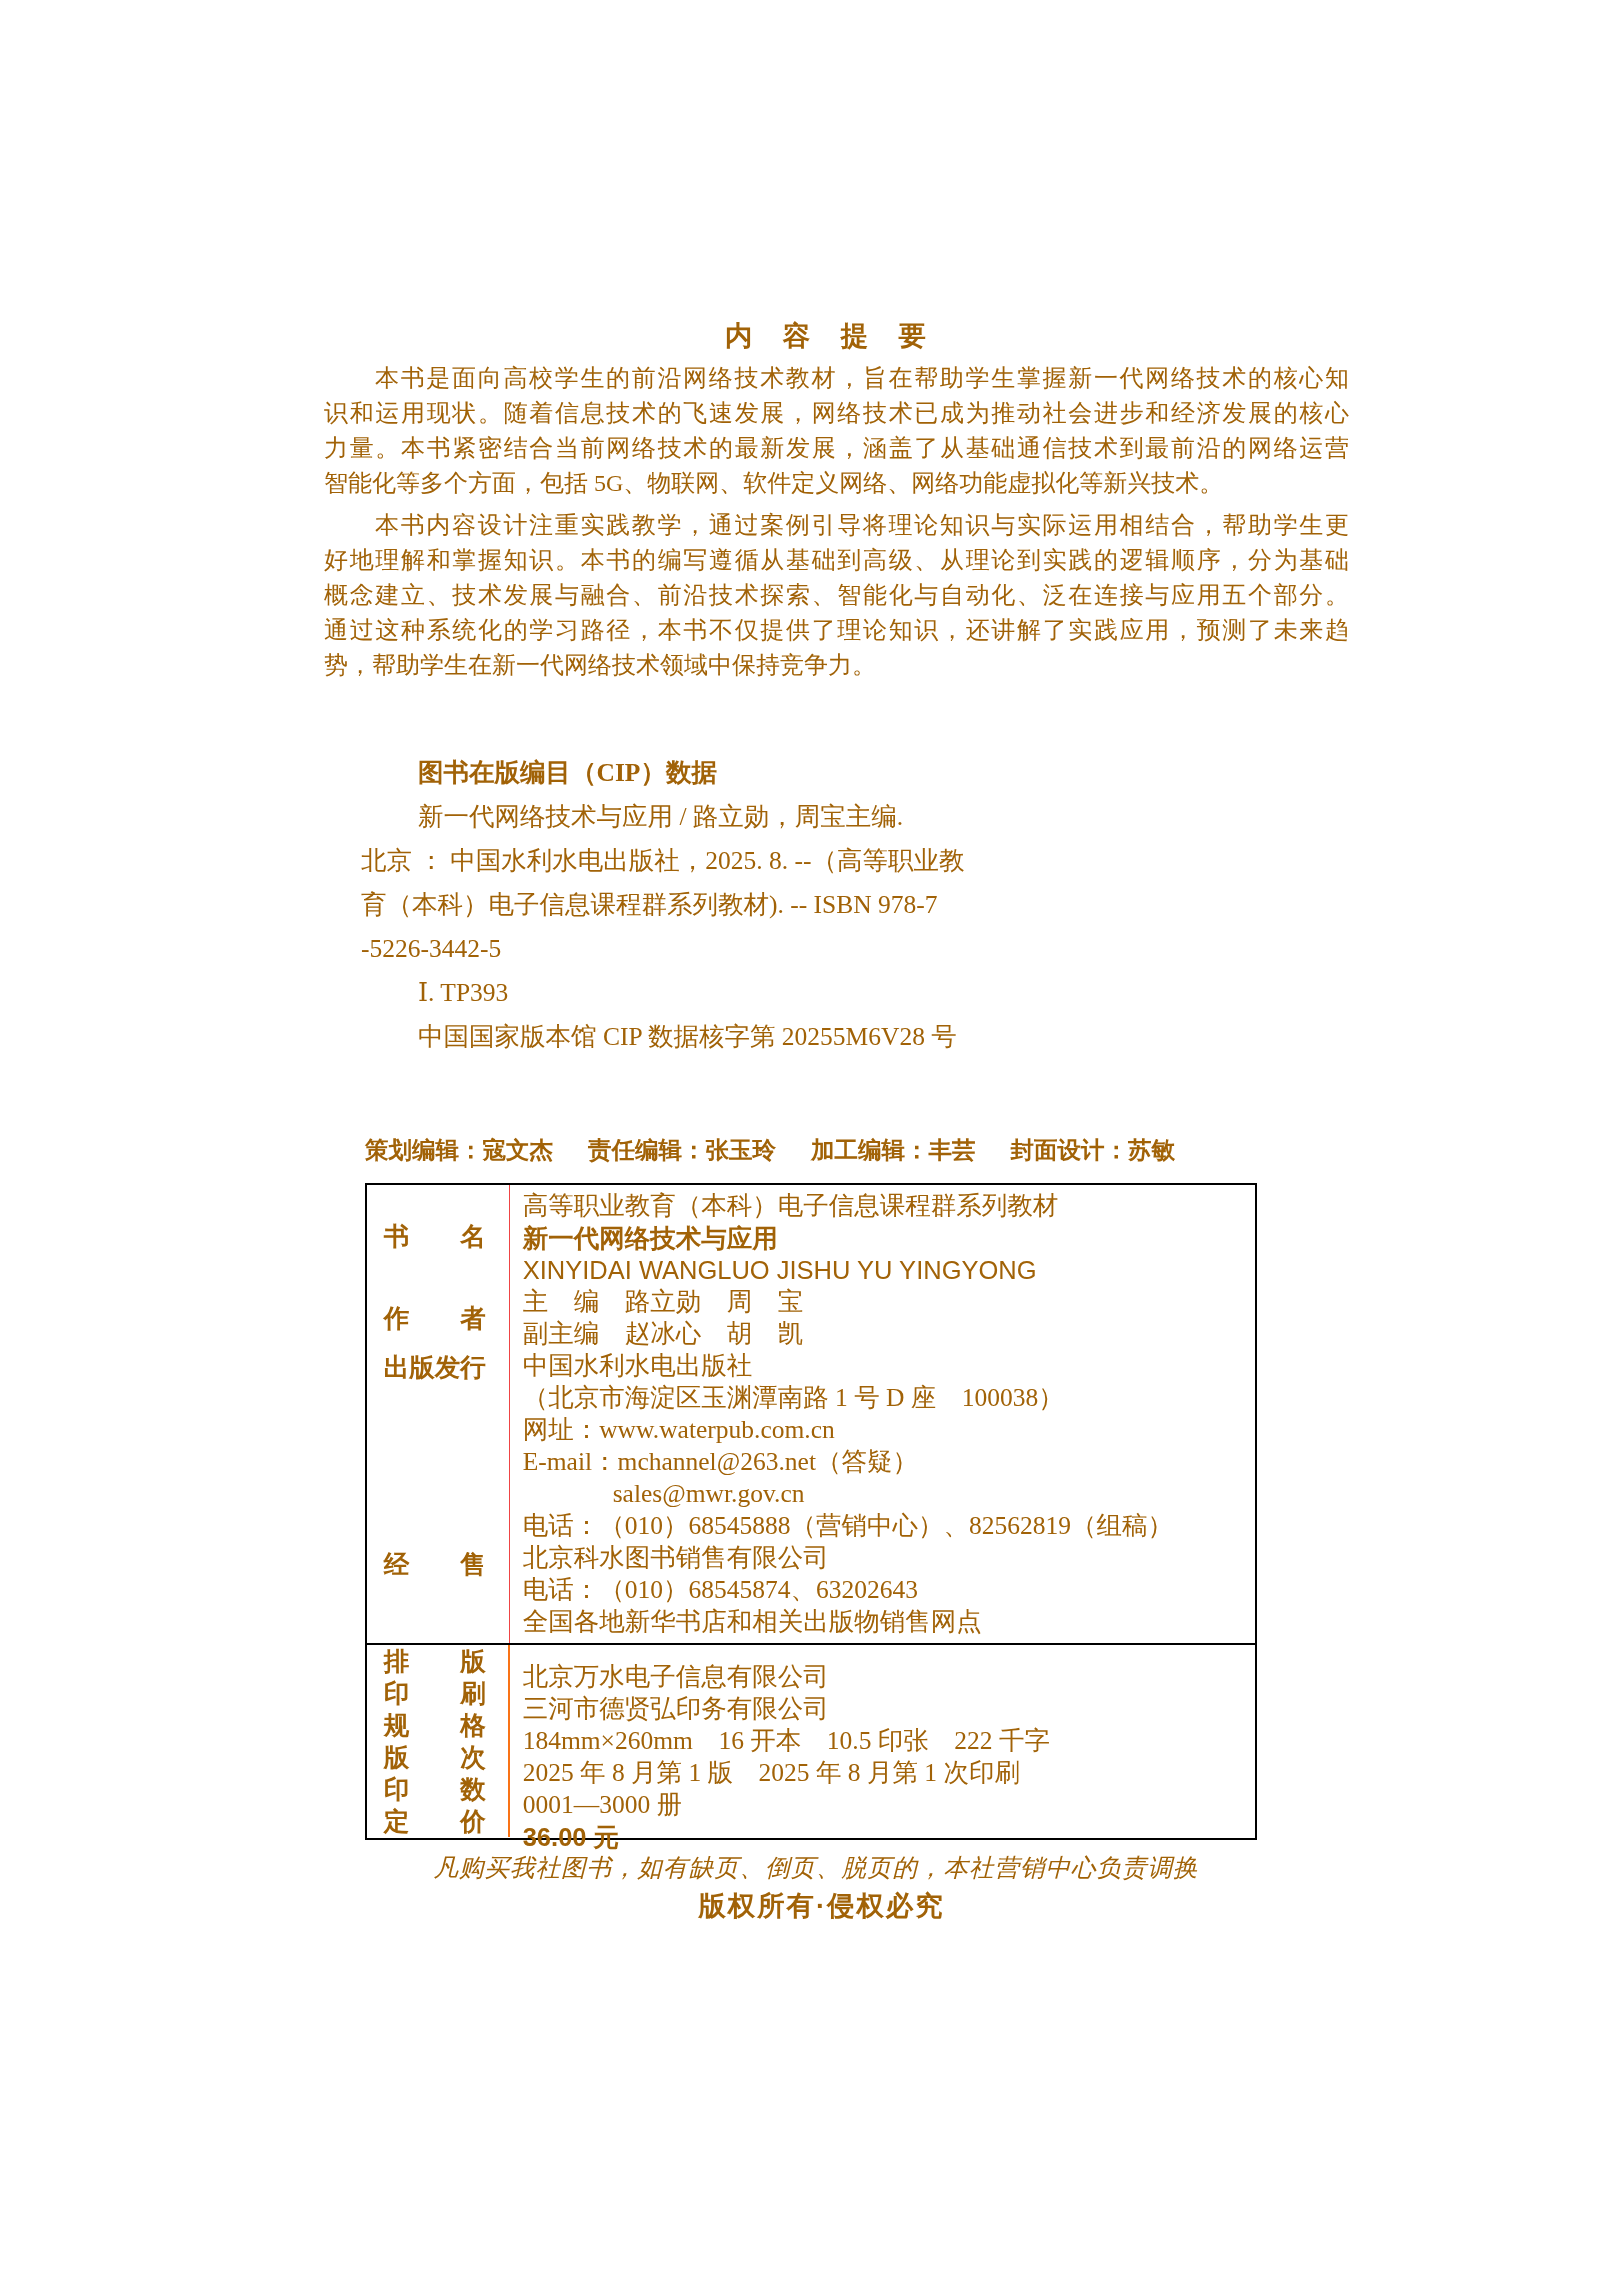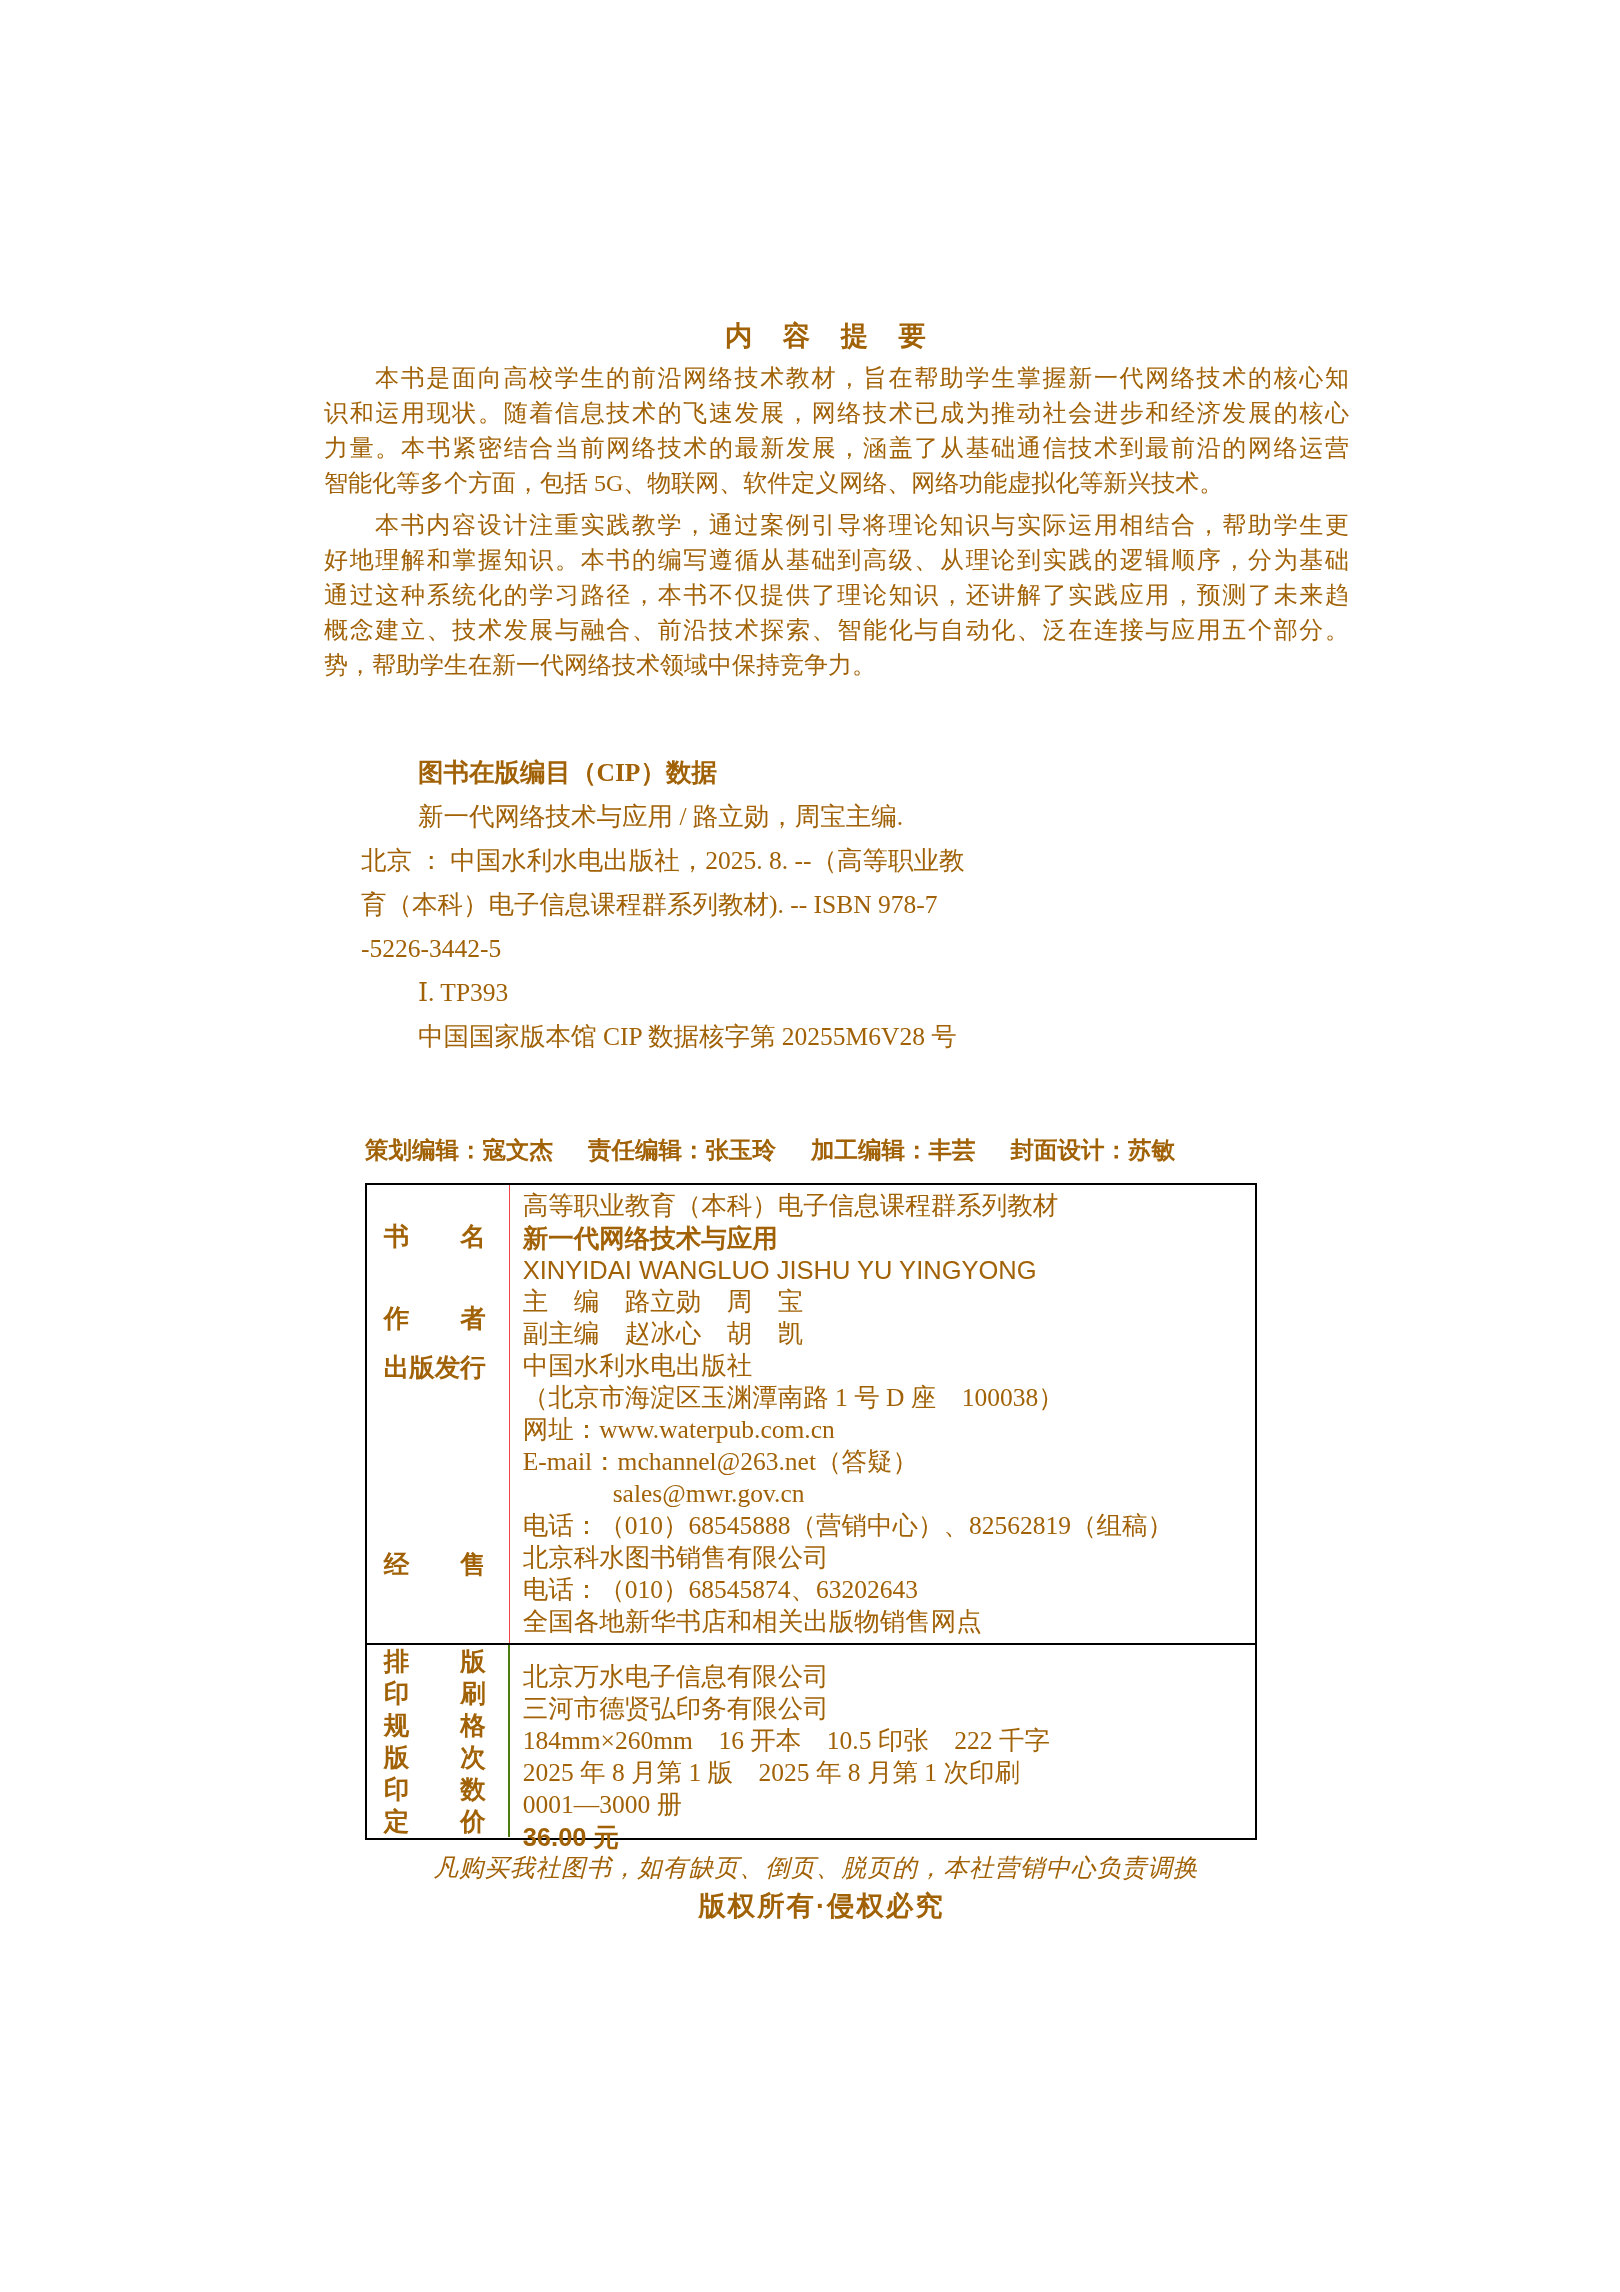--- a/index.html
+++ b/index.html
@@ -77,21 +77,21 @@
   .content-col .cl{height:32px;line-height:32px;white-space:nowrap;}
   .cl.heiti-bold{font-family:"Liberation Sans","DejaVu Sans",sans-serif;font-weight:700;}
   .cl.pinyin{font-family:"Liberation Sans","DejaVu Sans",sans-serif;}
   .cl.sales{padding-left:90px;}
   .sec-bottom{
     height:190px;flex:none;
     display:flex;flex-direction:column;
   }
   .brow{display:flex;height:32px;line-height:32px;flex:none;}
   .brow .blabel{
-    width:143px;flex:none;border-right:2px solid #4d7c0f;box-sizing:border-box;
+    width:143px;flex:none;border-right:2px solid #f97316;box-sizing:border-box;
     padding-left:16.7px;
     font-family:"Liberation Sans","DejaVu Sans",sans-serif;
     font-weight:700;white-space:nowrap;
   }
   .brow .bvalue{padding-left:12.7px;white-space:nowrap;margin-top:16px;}
   .brow .bvalue.price{font-family:"Liberation Sans","DejaVu Sans",sans-serif;font-weight:700;}
   
   .notice{
     position:absolute;left:0;top:1851px;width:1632px;
     text-align:center;font-style:italic;
@@ -114,22 +114,22 @@
   <div class="para" id="para1">
     <div class="ln first">本书是面向高校学生的前沿网络技术教材，旨在帮助学生掌握新一代网络技术的核心知</div>
     <div class="ln">识和运用现状。随着信息技术的飞速发展，网络技术已成为推动社会进步和经济发展的核心</div>
     <div class="ln">力量。本书紧密结合当前网络技术的最新发展，涵盖了从基础通信技术到最前沿的网络运营</div>
     <div class="ln last">智能化等多个方面，包括 5G、物联网、软件定义网络、网络功能虚拟化等新兴技术。</div>
   </div>
 
   <div class="para" id="para2">
     <div class="ln first">本书内容设计注重实践教学，通过案例引导将理论知识与实际运用相结合，帮助学生更</div>
     <div class="ln">好地理解和掌握知识。本书的编写遵循从基础到高级、从理论到实践的逻辑顺序，分为基础</div>
+    <div class="ln">概念建立、技术发展与融合、前沿技术探索、智能化与自动化、泛在连接与应用五个部分。</div>
     <div class="ln">通过这种系统化的学习路径，本书不仅提供了理论知识，还讲解了实践应用，预测了未来趋</div>
-    <div class="ln">概念建立、技术发展与融合、前沿技术探索、智能化与自动化、泛在连接与应用五个部分。</div>
     <div class="ln last">势，帮助学生在新一代网络技术领域中保持竞争力。</div>
   </div>
 
   <div class="cip">
     <div class="ln ind hd">图书在版编目（CIP）数据</div>
     <div class="ln ind">新一代网络技术与应用 / 路立勋，周宝主编.</div>
     <div class="ln">北京 ： 中国水利水电出版社，2025. 8. --（高等职业教</div>
     <div class="ln">育（本科）电子信息课程群系列教材). -- ISBN 978-7</div>
     <div class="ln">-5226-3442-5</div>
     <div class="ln ind">Ⅰ. TP393</div>

